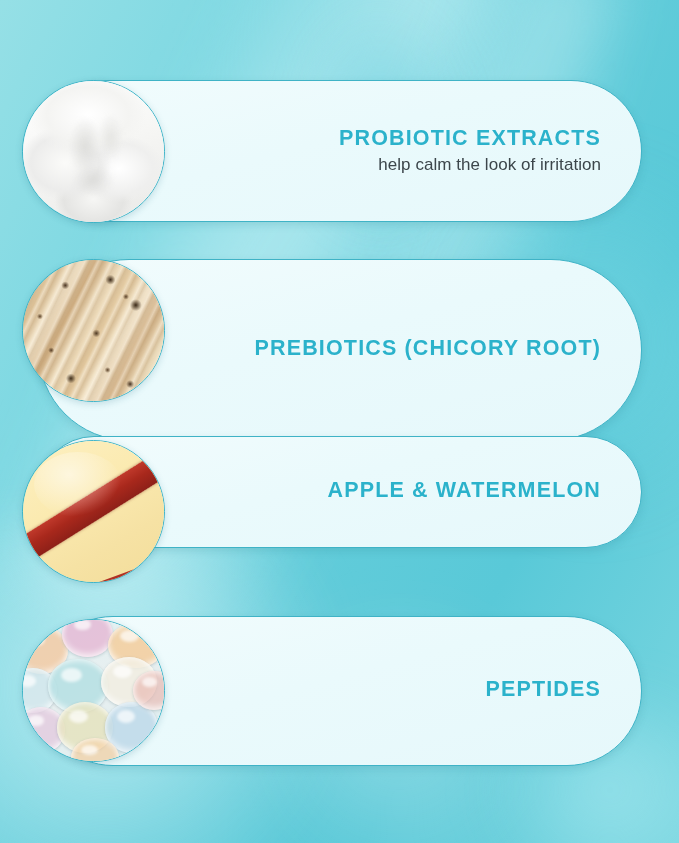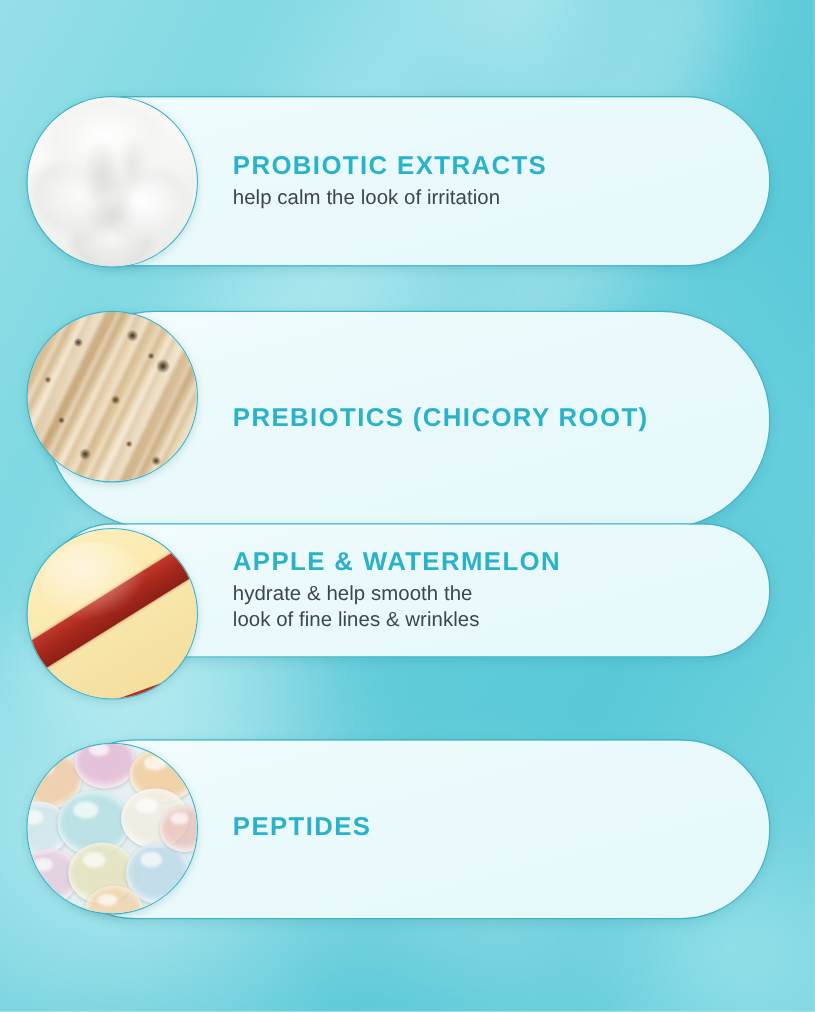--- a/index.html
+++ b/index.html
@@ -95,20 +95,21 @@
 
   .card-text {
     position: absolute;
     left: 155px;
     right: 40px;
     top: 0;
     bottom: 0;
     display: flex;
     flex-direction: column;
     justify-content: center;
+    text-align: right;
   }
   .card-title {
     color: #2bb2cb;
     font-size: 21.5px;
     font-weight: bold;
     letter-spacing: 1.15px;
     line-height: 1.18;
     margin: 0 0 3px 0;
     white-space: nowrap;
   }
@@ -282,24 +283,20 @@
 
   <div class="card card-2">
     <div class="card-text">
       <div class="card-title">PREBIOTICS (CHICORY ROOT)</div>
     </div>
   </div>
 
   <div class="card card-3">
     <div class="card-text">
       <div class="card-title">APPLE &amp; WATERMELON</div>
-      <div class="card-desc">
-        <div>hydrate &amp; help smooth the</div>
-        <div>look of fine lines &amp; wrinkles</div>
-      </div>
     </div>
   </div>
 
   <div class="card card-4">
     <div class="card-text">
       <div class="card-title">PEPTIDES</div>
       <div class="card-desc">
       </div>
     </div>
   </div>

